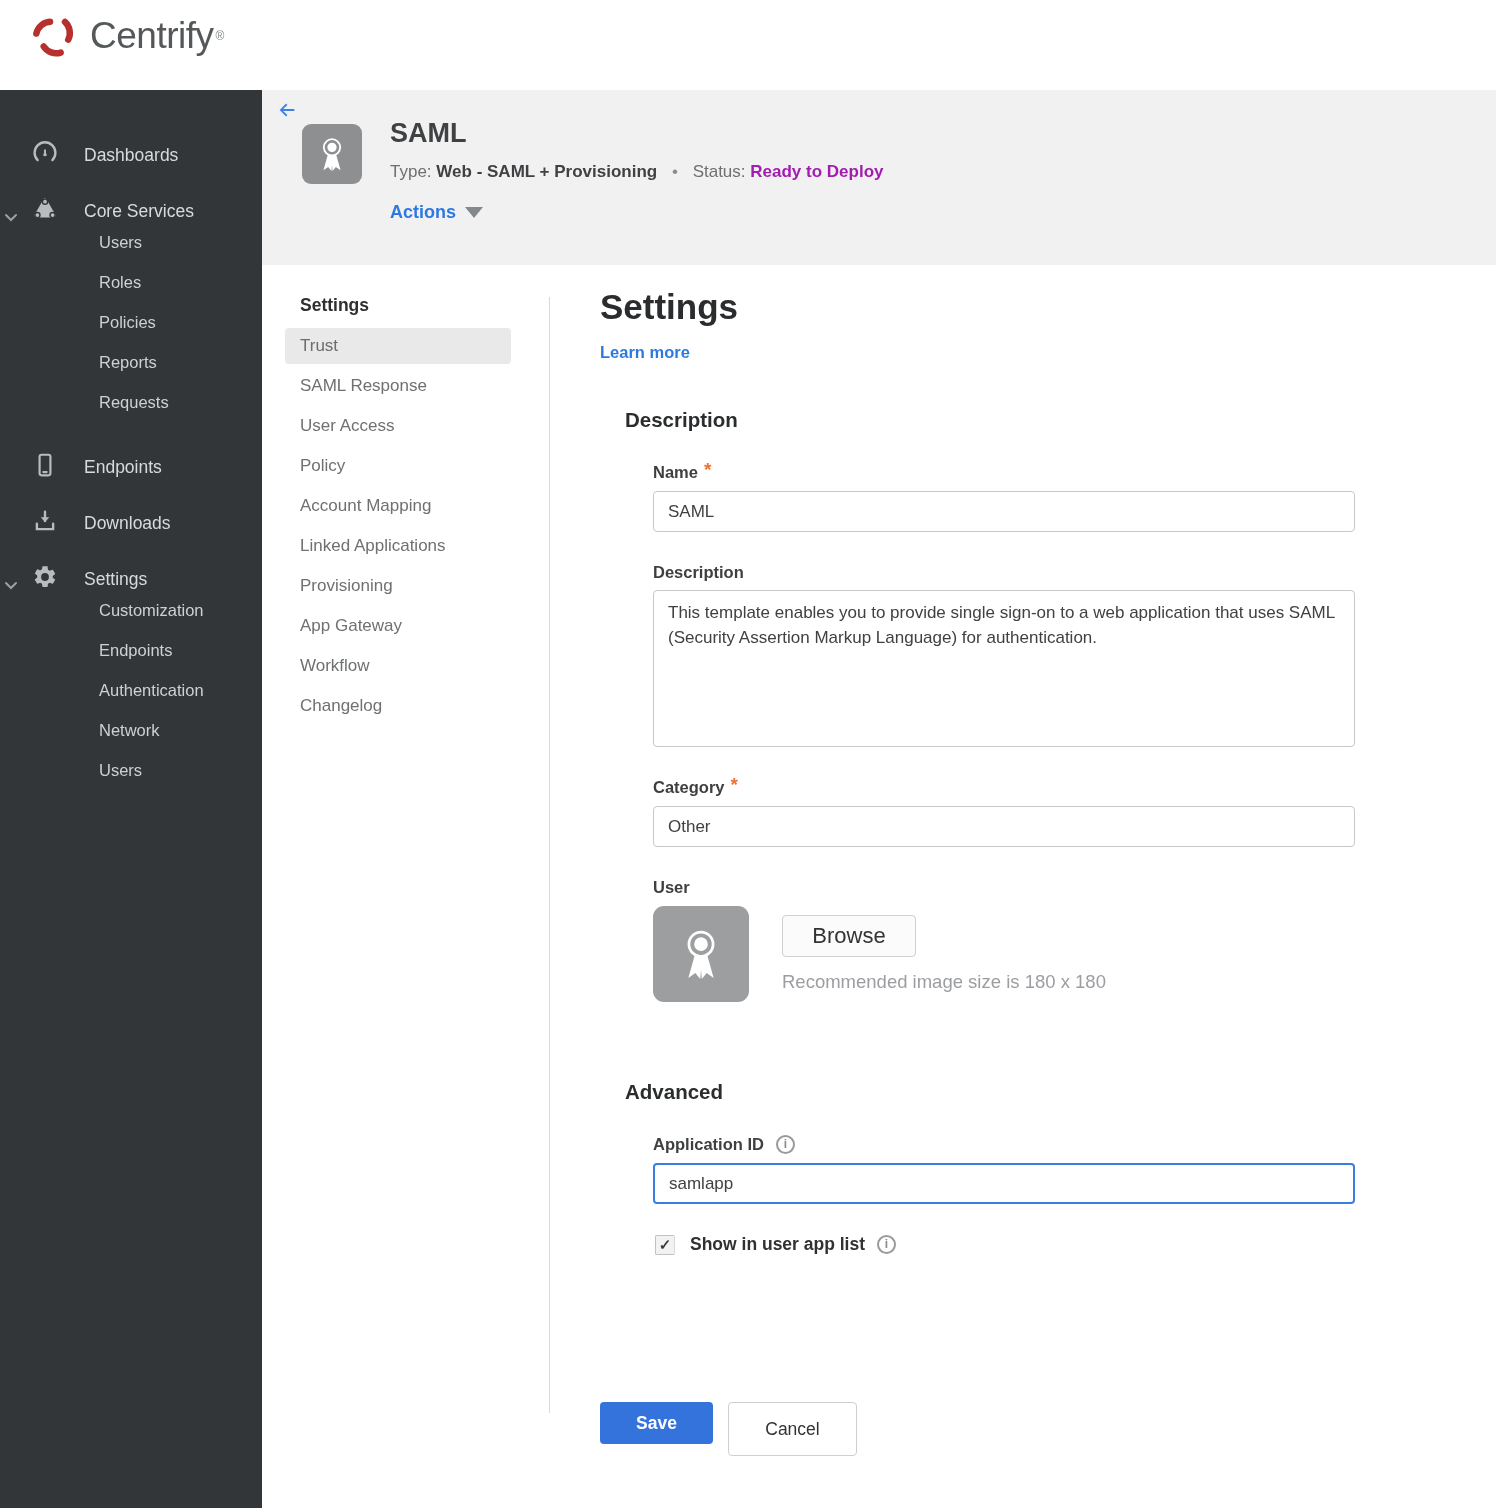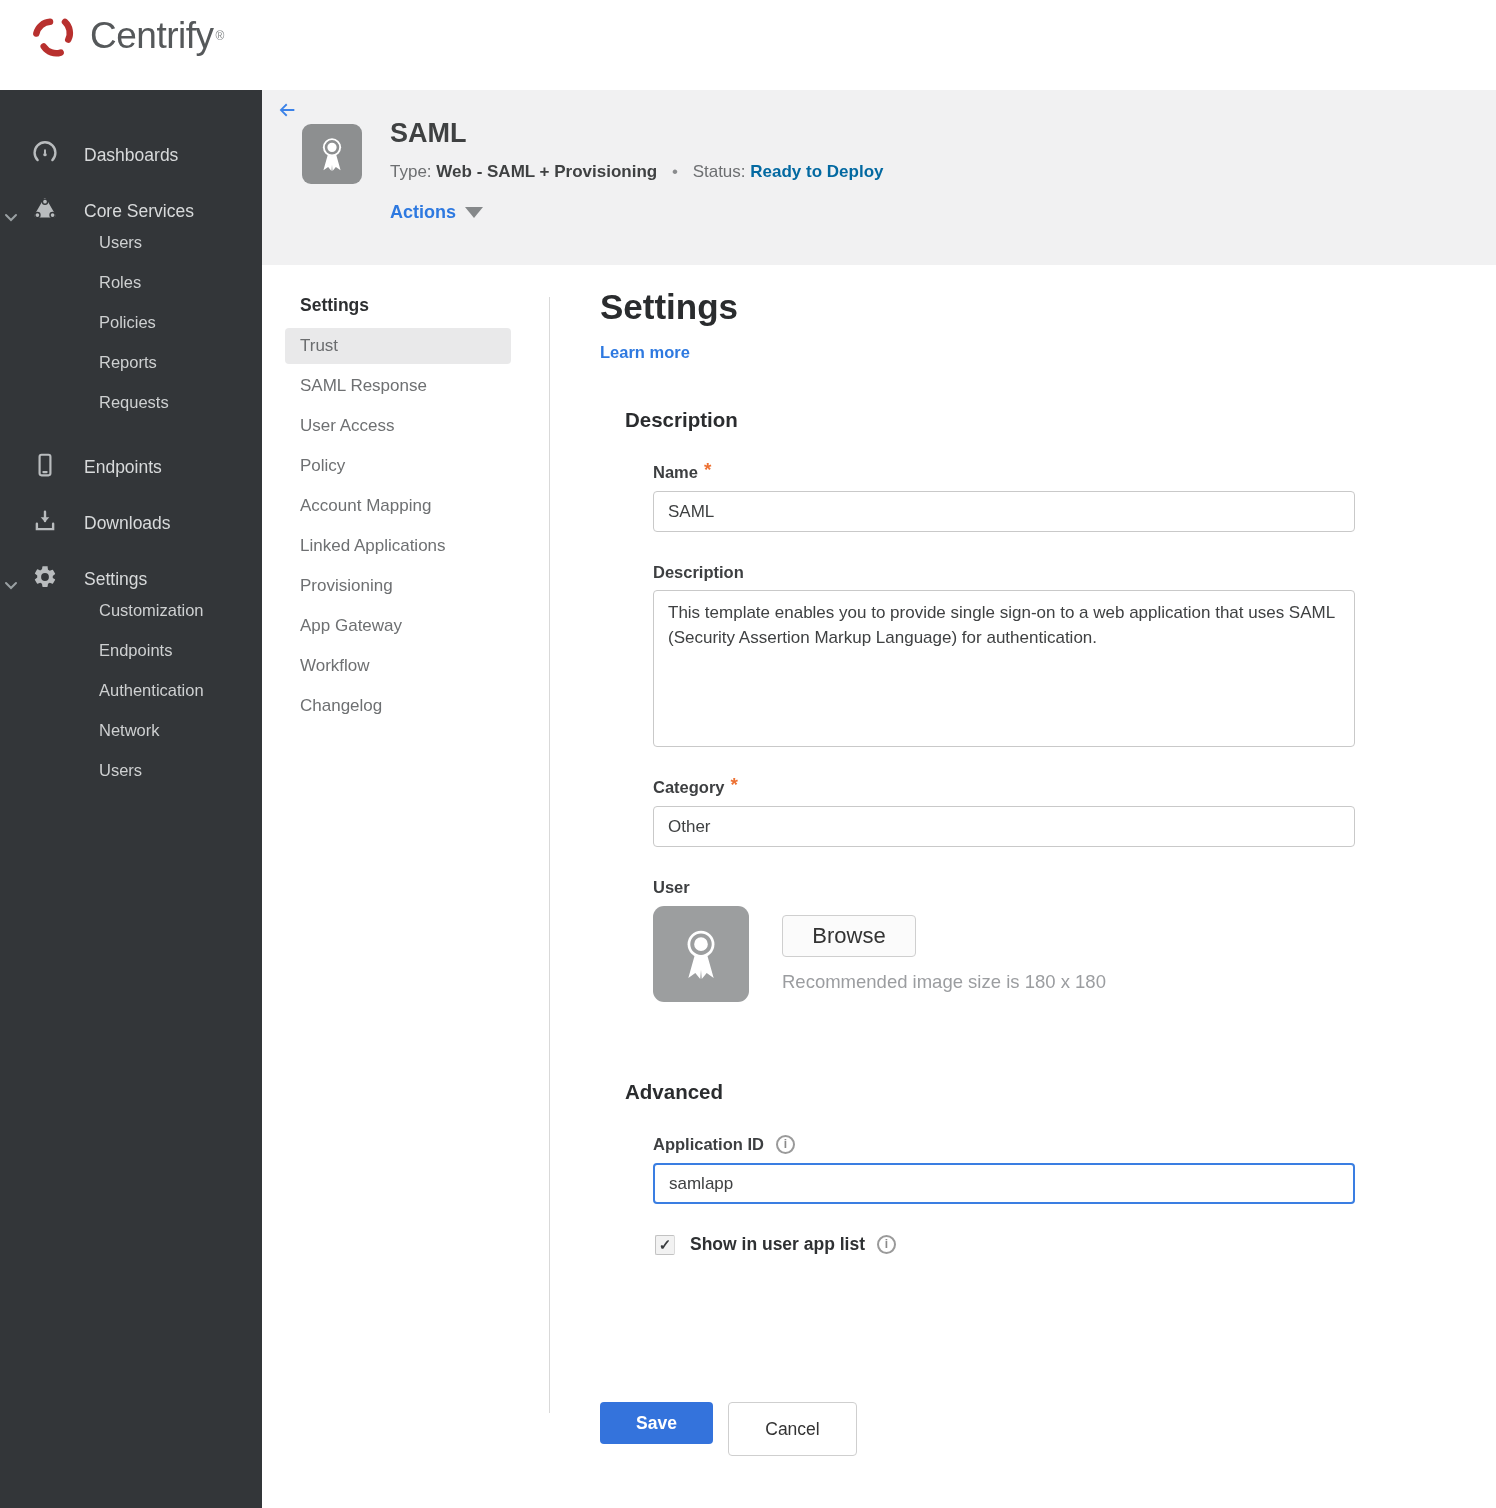--- a/index.html
+++ b/index.html
@@ -29,21 +29,21 @@
   .sb-row.active .sb-icon { color:#3ba3dc; }
 
   
   .header-panel { position:absolute; left:262px; top:90px; width:1234px; height:175px; background:#f1f1f2; }
   .back-btn { position:absolute; left:14px; top:9px; width:22px; height:22px; cursor:pointer; }
   .app-tile { position:absolute; left:40px; top:34px; width:60px; height:60px; background:#8d8f90; border-radius:9px;
     display:flex; align-items:center; justify-content:center; }
   .app-title { position:absolute; left:128px; top:28px; font-size:27px; font-weight:bold; color:#3f4142; }
   .meta-row { position:absolute; left:128px; top:72px; font-size:17px; color:#6d6f71; }
   .meta-row b { color:#3f4142; }
-  .meta-row .status-val { color:#0369a1; font-weight:bold; }
+  .meta-row .status-val { color:#a21caf; font-weight:bold; }
   .meta-sep { margin:0 10px; color:#8a8c8e; }
   .actions-row { position:absolute; left:128px; top:112px; display:flex; align-items:center; cursor:pointer; }
   .actions-label { font-size:18px; font-weight:bold; color:#2e79e0; }
   .actions-caret { width:0; height:0; margin-left:9px; border-left:9px solid transparent;
     border-right:9px solid transparent; border-top:11px solid #85888a; }
 
   
   .content { position:absolute; left:262px; top:265px; width:1234px; height:1243px; background:#ffffff; }
 
   

